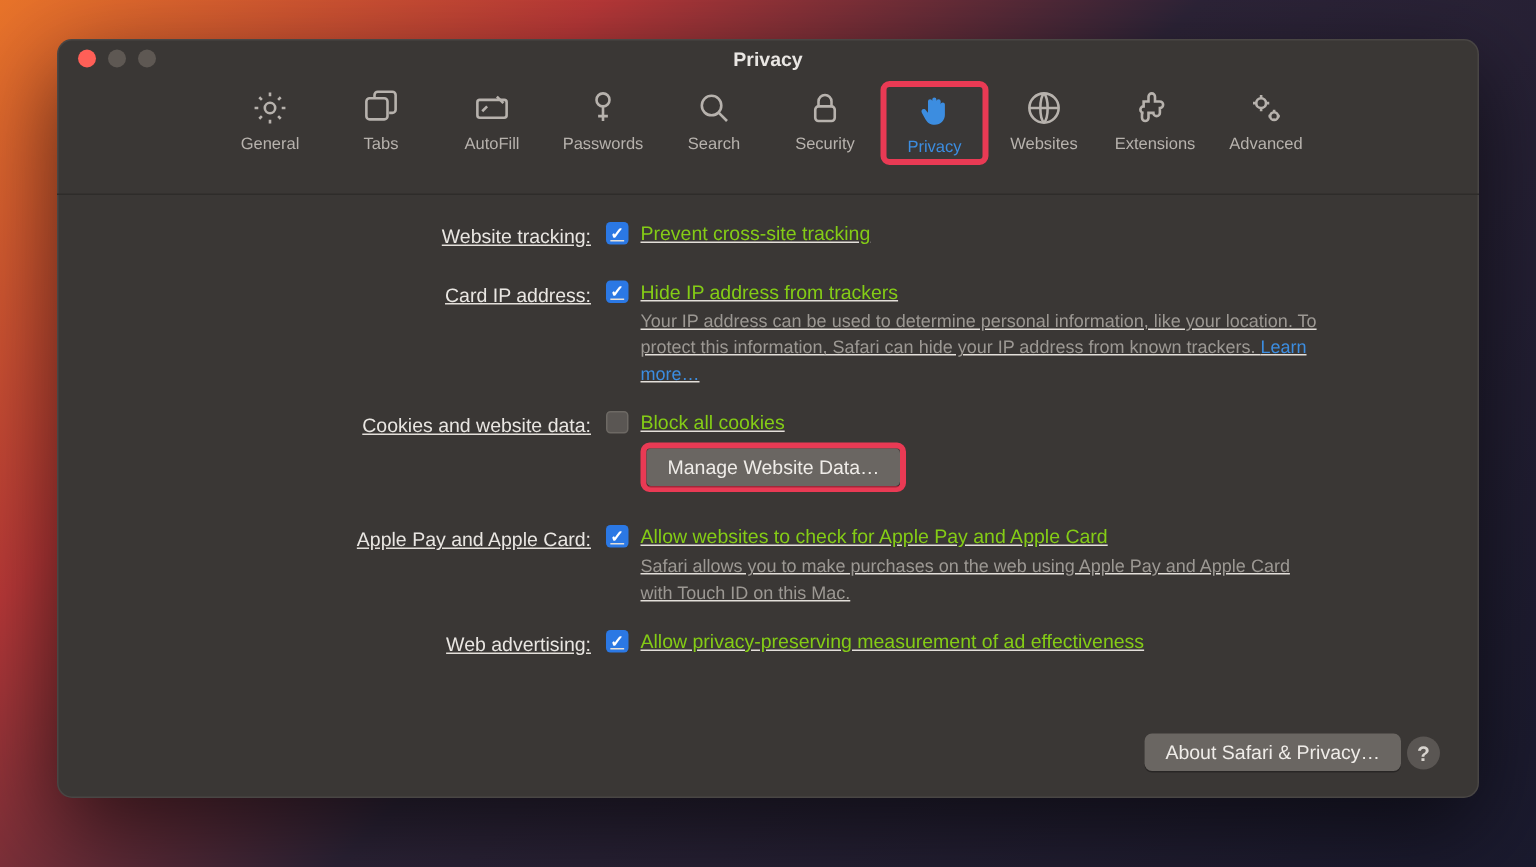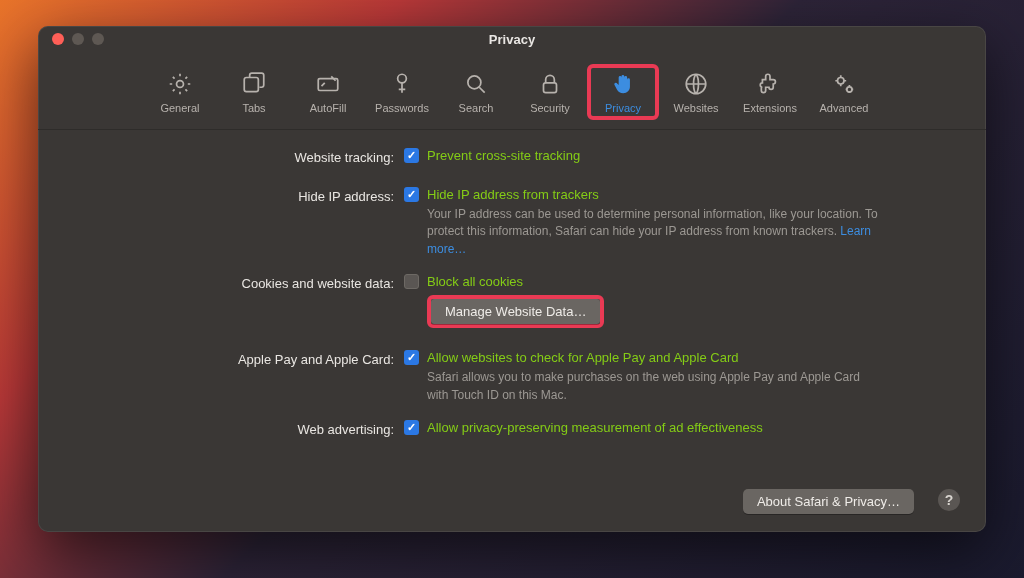--- a/index.html
+++ b/index.html
@@ -40,21 +40,21 @@
       text-align: center;
       color: #e9e6e3;
       font-size: 13px;
       font-weight: 600;
       pointer-events: none;
     }
     .toolbar {
       height: 78px;
       display: flex;
       justify-content: center;
-      align-items: center;
+      align-items: flex-start;
       gap: 0;
       border-bottom: 1px solid #2e2c2a;
       padding-top: 2px;
     }
     .tb-item {
       display: flex;
       flex-direction: column;
       align-items: center;
       gap: 4px;
       width: 74px;
@@ -77,20 +77,21 @@
       flex: 1;
       padding: 18px 36px 18px 36px;
       color: #e3dfda;
       font-size: 13px;
       position: relative;
     }
     .row {
       display: flex;
       align-items: flex-start;
       margin-bottom: 8px;
+      text-decoration: underline;
     }
     .row.tight { margin-bottom: 2px; }
     .label {
       width: 330px;
       text-align: right;
       padding-right: 10px;
       padding-top: 2px;
       color: #e9e6e2;
     }
     .val { flex: 1; display: flex; flex-direction: column; align-items: flex-start; }
@@ -133,22 +134,22 @@
       border-radius: 6px;
       display:inline-block;
       padding: 0;
     }
     .highlight-manage .btn { border-radius: 3px; }
     .footer {
       position: absolute;
       bottom: 18px;
       right: 26px;
       display: flex;
-      gap: 24px;
-      align-items: flex-start;
+      gap: 4px;
+      align-items: center;
     }
     .help {
       width: 22px; height: 22px;
       border-radius: 50%;
       background: #5a5653;
       color: #d8d4cf;
       display: flex; align-items: center; justify-content: center;
       font-size: 14px; font-weight: 600;
       cursor: pointer;
     }
@@ -269,21 +270,21 @@
         <div class="chkline">
           <div class="checkbox checked">✓</div>
           <span class="chk-label">Prevent cross-site tracking</span>
         </div>
       </div>
     </div>
 
     <div class="section-gap"></div>
 
     <div class="row tight">
-      <div class="label">Hide IP address:</div>
+      <div class="label">Card IP address:</div>
       <div class="val">
         <div class="chkline">
           <div class="checkbox checked">✓</div>
           <span class="chk-label">Hide IP address from trackers</span>
         </div>
         <div class="desc">
           <span>Your IP address can be used to determine personal information, like your location. To protect this information, Safari can hide your IP address from known trackers. </span><span class="learn">Learn more…</span>
         </div>
       </div>
     </div>

